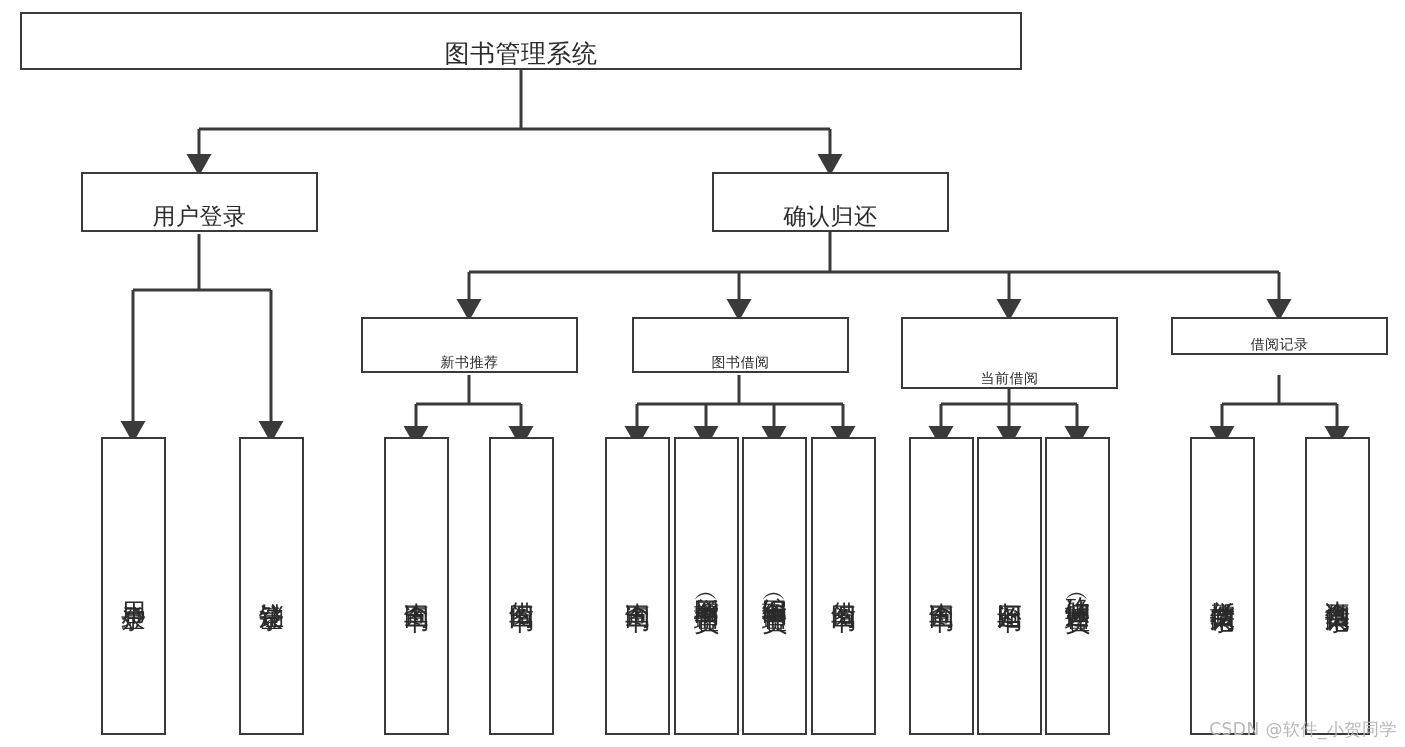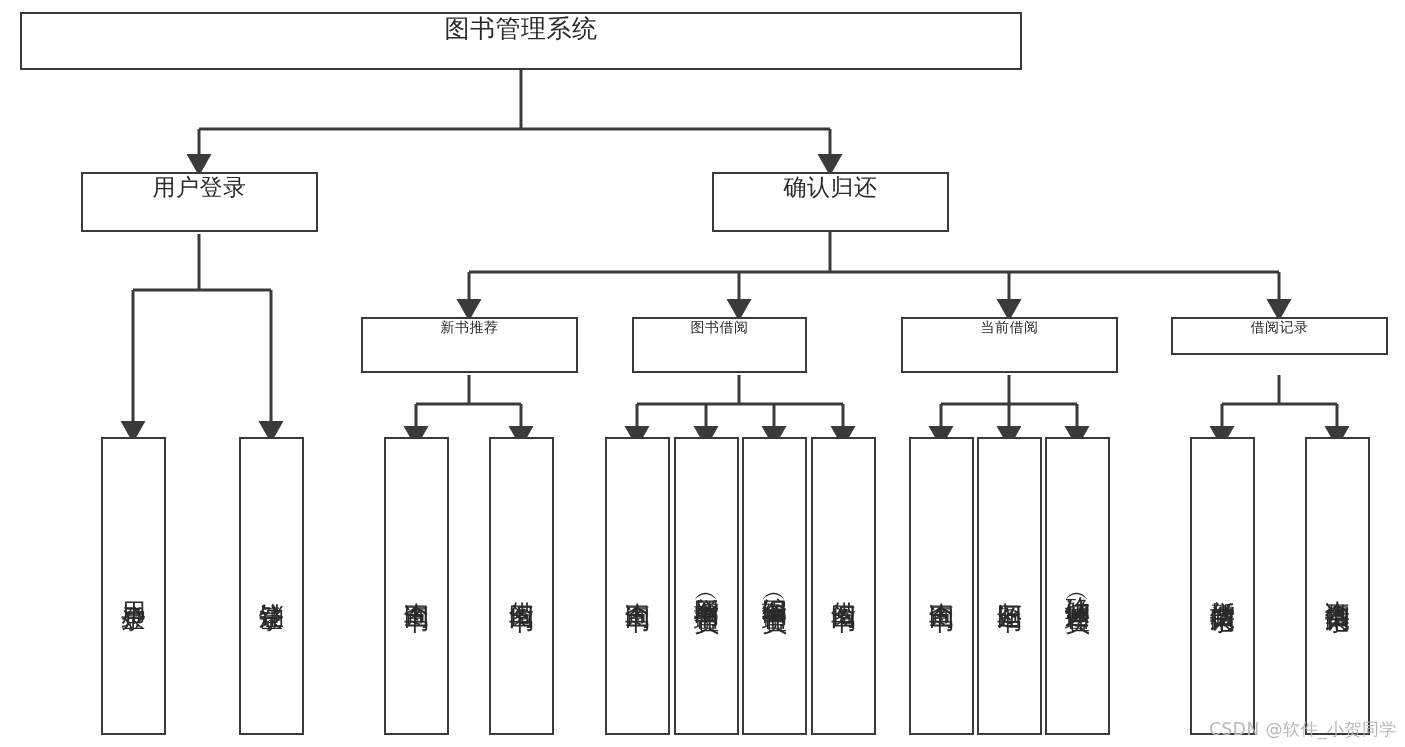--- a/index.html
+++ b/index.html
@@ -23,21 +23,21 @@
     width: 1405px;
     height: 747px;
     pointer-events: none;
   }
   .node {
     position: absolute;
     box-sizing: border-box;
     background: #ffffff;
     border: 2.5px solid #3a3a3a;
     display: flex;
-    align-items: flex-start;
+    align-items: flex-end;
     justify-content: center;
     color: #2a2a2a;
     z-index: 2;
   }
   .node .label {
     display: block;
     text-align: center;
     line-height: 1.18;
     letter-spacing: 0.5px;
   }
@@ -139,25 +139,25 @@
   </div>
 
   <div class="node lvl1" style="left:712px; top:172px; width:237px; height:60px;">
     <span class="label">确认归还</span>
   </div>
 
   <div class="node lvl2" style="left:361px; top:317px; width:217px; height:56px;">
     <span class="label">新书推荐</span>
   </div>
 
-  <div class="node lvl2" style="left:632px; top:317px; width:175px; height:56px;">
+  <div class="node lvl2" style="left:632px; top:317px; width:217px; height:56px;">
     <span class="label">图书借阅</span>
   </div>
 
-  <div class="node lvl2" style="left:901px; top:317px; width:217px; height:56px;">
+  <div class="node lvl2" style="left:901px; top:317px; width:217px; height:72px;">
     <span class="label">当前借阅</span>
   </div>
 
   <div class="node lvl2" style="left:1171px; top:317px; width:217px; height:38px;">
     <span class="label">借阅记录</span>
   </div>
 
   <div class="node leaf" style="left:101px; top:437px; width:65px; height:298px;">
     <span class="label">用户登录</span>
   </div>

